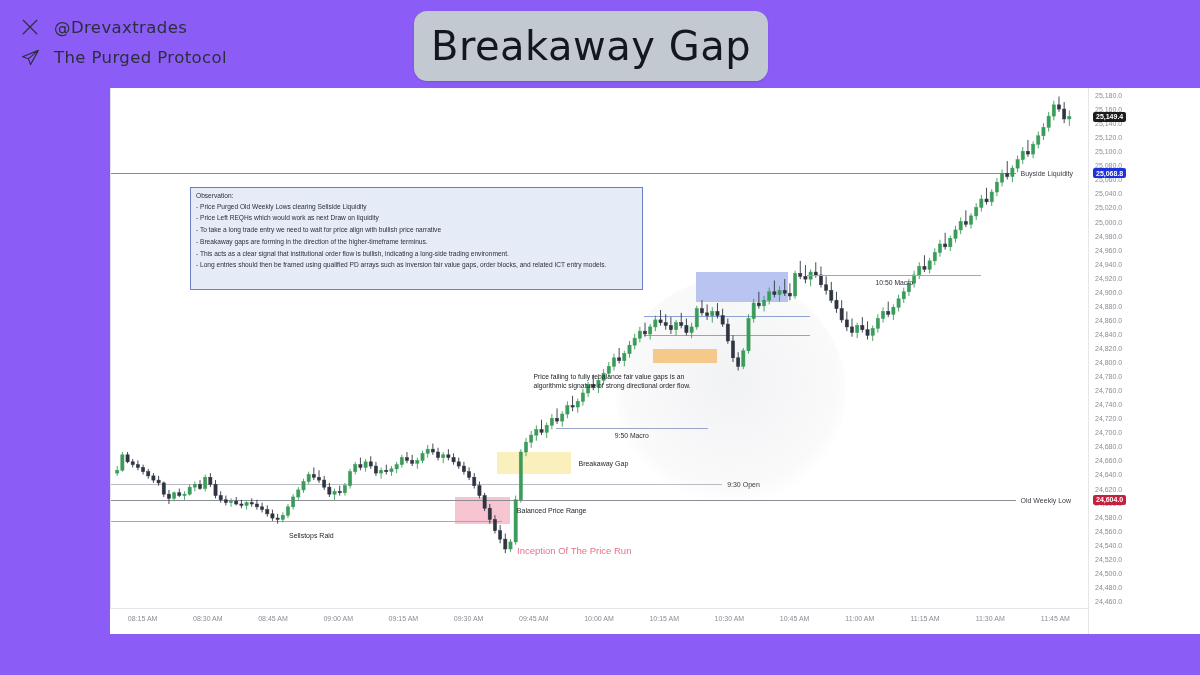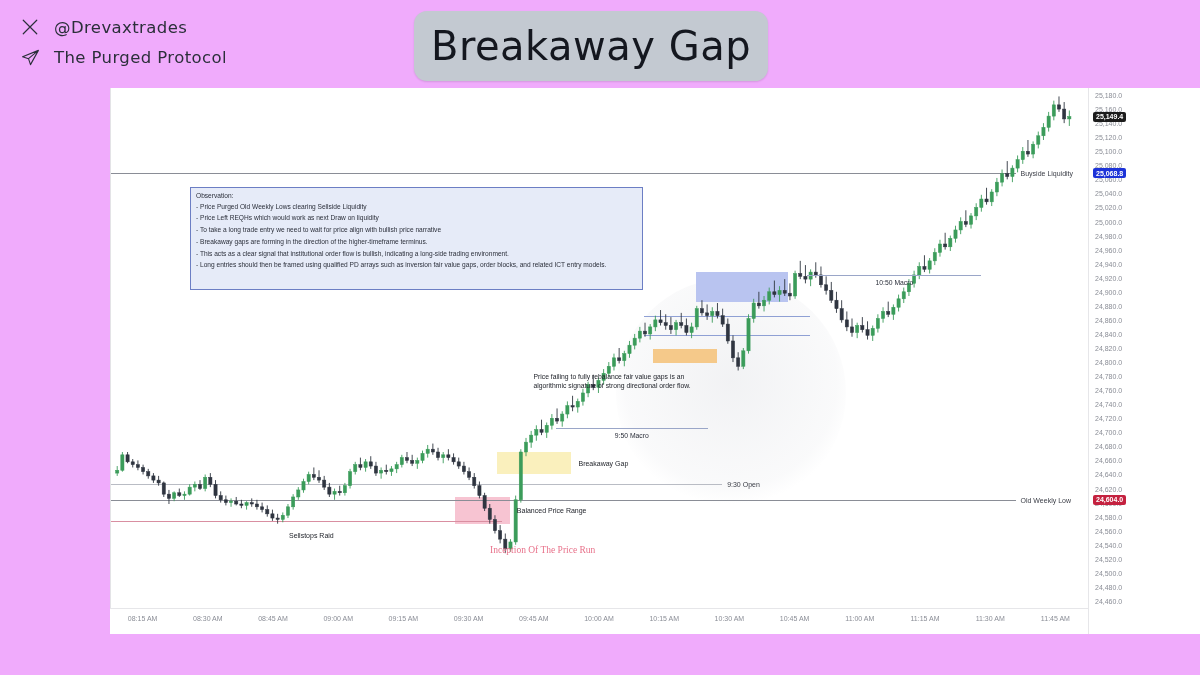--- a/index.html
+++ b/index.html
@@ -2,21 +2,21 @@
 <html><head>
 <meta charset="utf-8">
 <style>
   * { box-sizing: border-box; margin: 0; padding: 0; }
   html, body {
     width: 1200px; height: 675px;
     background: #f7f7f9;
     font-family: "Liberation Sans", sans-serif;
     overflow: hidden;
   }
-  #root { position: relative; width: 1200px; height: 675px; background: #f0abfc; }
+  #root { position: relative; width: 1200px; height: 675px; background: #8b5cf6; }
 
   
   .brand { position: absolute; left: 18px; top: 12px; width: 330px; }
   .brand-row { display: flex; align-items: center; gap: 12px; height: 30px; }
   .brand-icon { width: 24px; height: 24px; display: flex; align-items: center; justify-content: center; color: #2b2f3a; flex: 0 0 24px; }
   .brand-label { font-size: 16.5px; color: #2b2f3a; letter-spacing: .4px; font-family: "DejaVu Sans", sans-serif; }
 
   .title-banner {
     position: absolute; left: 414px; top: 11px;
     width: 354px; height: 70px;
@@ -508,21 +508,21 @@
           <rect x="951.5577777777778" y="21.081081081081095" width="3.2082539682539686" height="9.83783783783781" fill="#2f3540" stroke="#2f3540" stroke-width="0.5"></rect>
           <line x1="958.3365079365079" x2="958.3365079365079" y1="22.486486486486513" y2="37.94594594594594" stroke="#3b9c5a" stroke-width="0.9"></line>
           <rect x="956.7323809523809" y="28.529729729728672" width="3.2082539682539686" height="2.3891891891902333" fill="#3b9c5a" stroke="#3b9c5a" stroke-width="0.5"></rect>
         </svg>
         <span class="hline-label" style="left: 909.54px; top: 85.1676px; color: rgb(58, 61, 70);">Buyside Liquidity</span>
         <span class="hline-label" style="left: 909.54px; top: 411.784px; color: rgb(58, 61, 70);">Old Weekly Low</span>
         <span class="hline-label" style="left: 177.996px; top: 446.865px; color: rgb(28, 31, 38);">Sellstops Raid</span>
         <span class="hline-label" style="left: 467.484px; top: 375.243px; color: rgb(28, 31, 38);">Breakaway Gap</span>
         <span class="hline-label" style="left: 405.87px; top: 422.324px; color: rgb(28, 31, 38);">Balanced Price Range</span>
         <span class="hline-label" style="left: 616.14px; top: 396.324px; color: rgb(58, 61, 70);">9:30 Open</span>
-        <span class="tag-big" style="left: 379px; top: 456.757px; color: rgb(232, 113, 138); font-family: Liberation Serif, serif;">Inception Of The Price Run</span>
+        <span class="tag-big" style="left: 406px; top: 456.757px; color: rgb(232, 113, 138);">Inception Of The Price Run</span>
         <div class="hline" style="left: 0px; width: 611.25px; top: 396.324px; border-top-color: rgb(185, 188, 196);"></div>
         <div class="macro-line" style="left: 444.99px; width: 151.59px; top: 340.108px;"></div>
         <span class="macro-label" style="left: 520.785px; top: 344.108px;">9:50 Macro</span>
         <div class="macro-line" style="left: 696.336px; width: 174.084px; top: 186.919px;"></div>
         <span class="macro-label" style="left: 783.378px; top: 190.919px;">10:50 Macro</span>
         <div class="note" style="left: 422.496px; top: 285.081px;">Price failing to fully rebalance fair value gaps is an
 algorithmic signature of strong directional order flow.</div>
       </div>
   </div>
 

